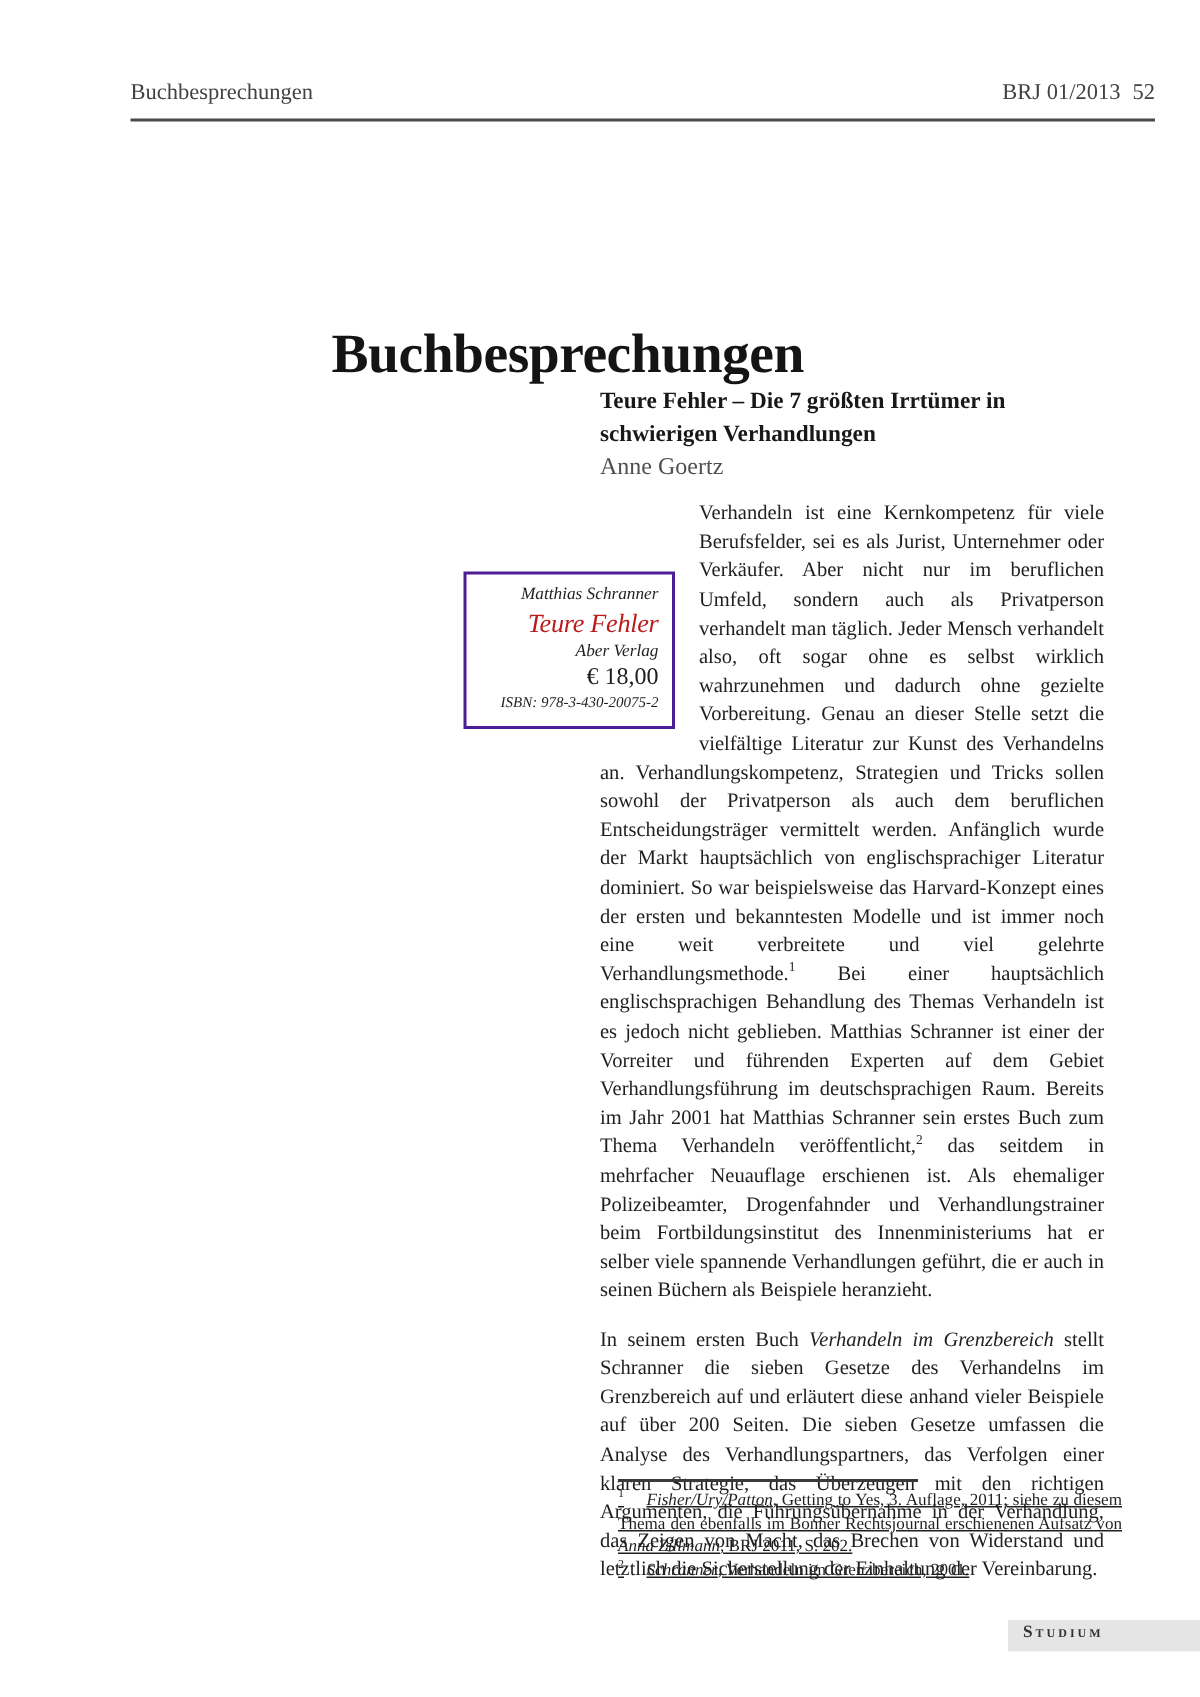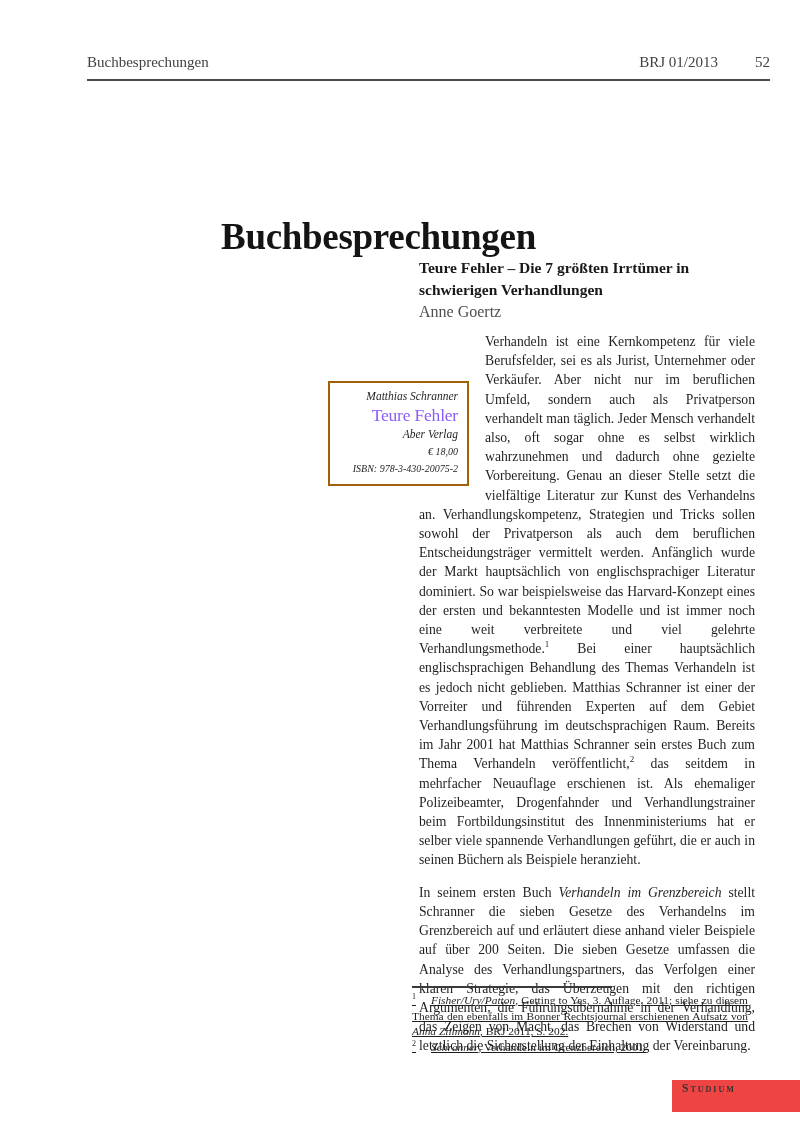--- a/index.html
+++ b/index.html
@@ -12,32 +12,32 @@
     overflow: hidden;
   }
 
   
   .page-header {
     position: absolute; left: 87px; top: 54px; width: 683px;
     display: flex; justify-content: space-between; align-items: baseline;
     font-size: 15px; line-height: 17px; color: #424242;
     border-bottom: 2px solid #4a4a4a; padding-bottom: 8px;
   }
-  .page-header .right { display: flex; gap: 37px; }
+  .page-header .right { display: flex; gap: 8px; }
 
   
   .section-heading {
     position: absolute; left: 221px; top: 192px;
     font-size: 37px; line-height: 40px; font-weight: 700;
     letter-spacing: -0.3px; color: #141414;
   }
 
   
   .article {
-    position: absolute; left: 419px; top: 257px; width: 336px;
+    position: absolute; left: 400px; top: 257px; width: 336px;
   }
   .article-title {
     font-size: 15.5px; line-height: 22px; font-weight: 700; color: #181818;
   }
   .article-author {
     font-size: 16px; line-height: 15px; color: #4f4f4f; margin-top: 3px;
   }
   .para {
     margin-top: 13px;
     font-size: 13.7px; line-height: 19.2px;
@@ -45,46 +45,46 @@
   }
   .para + .para { }
   .para sup { font-size: 9px; line-height: 0; }
   .para em { font-style: italic; }
 
   
   .book-box {
     float: left;
     width: 124px;
     margin: 49px 16px 9px -91px;
-    border: 2px solid #a16207;
+    border: 2px solid #4c1d95;
     padding: 5px 9px 7px 4px;
     text-align: right;
     background: #ffffff;
   }
   .book-box .bb-author    { font-style: italic; font-size: 11.5px; line-height: 17px; }
-  .book-box .bb-title     { font-size: 17.5px; line-height: 21px; font-weight: 500; letter-spacing: -0.2px; color: #8b5cf6; }
+  .book-box .bb-title     { font-size: 17.5px; line-height: 21px; font-weight: 500; letter-spacing: -0.2px; color: #b91c1c; font-style: italic; }
   .book-box .bb-publisher { font-style: italic; font-size: 11.5px; line-height: 17px; }
-  .book-box .bb-price     { font-style: italic; font-size: 10px; line-height: 17px; }
+  .book-box .bb-price     { font-size: 16px; line-height: 17px; }
   .book-box .bb-isbn      { font-style: italic; font-size: 10px; line-height: 17px; white-space: nowrap; }
 
   
   .footnotes {
     position: absolute; left: 412px; top: 986px; width: 336px;
     font-size: 11.4px; line-height: 15.6px; text-align: justify; text-decoration: underline;
   }
   .footnote-separator {
     width: 200px; border-top: 2px solid #3a3a3a; margin-bottom: 5px;
   }
   .footnote sup { font-size: 8px; line-height: 0; margin-right: 15px; }
   .footnote em { font-style: italic; }
 
   
   .category-badge {
-    position: absolute; left: 672px; top: 1080px; width: 128px; height: 32px;
-    background: #ef4444;
+    position: absolute; left: 672px; top: 1080px; width: 128px; height: 21px;
+    background: #e5e5e5;
   }
   .category-badge .label {
     display: block; padding-left: 10px;
     font-variant: small-caps; letter-spacing: 2px;
     font-size: 11.5px; line-height: 16px; color: #333333; font-weight: 600;
   }
 </style>
 </head>
 <body>
 

